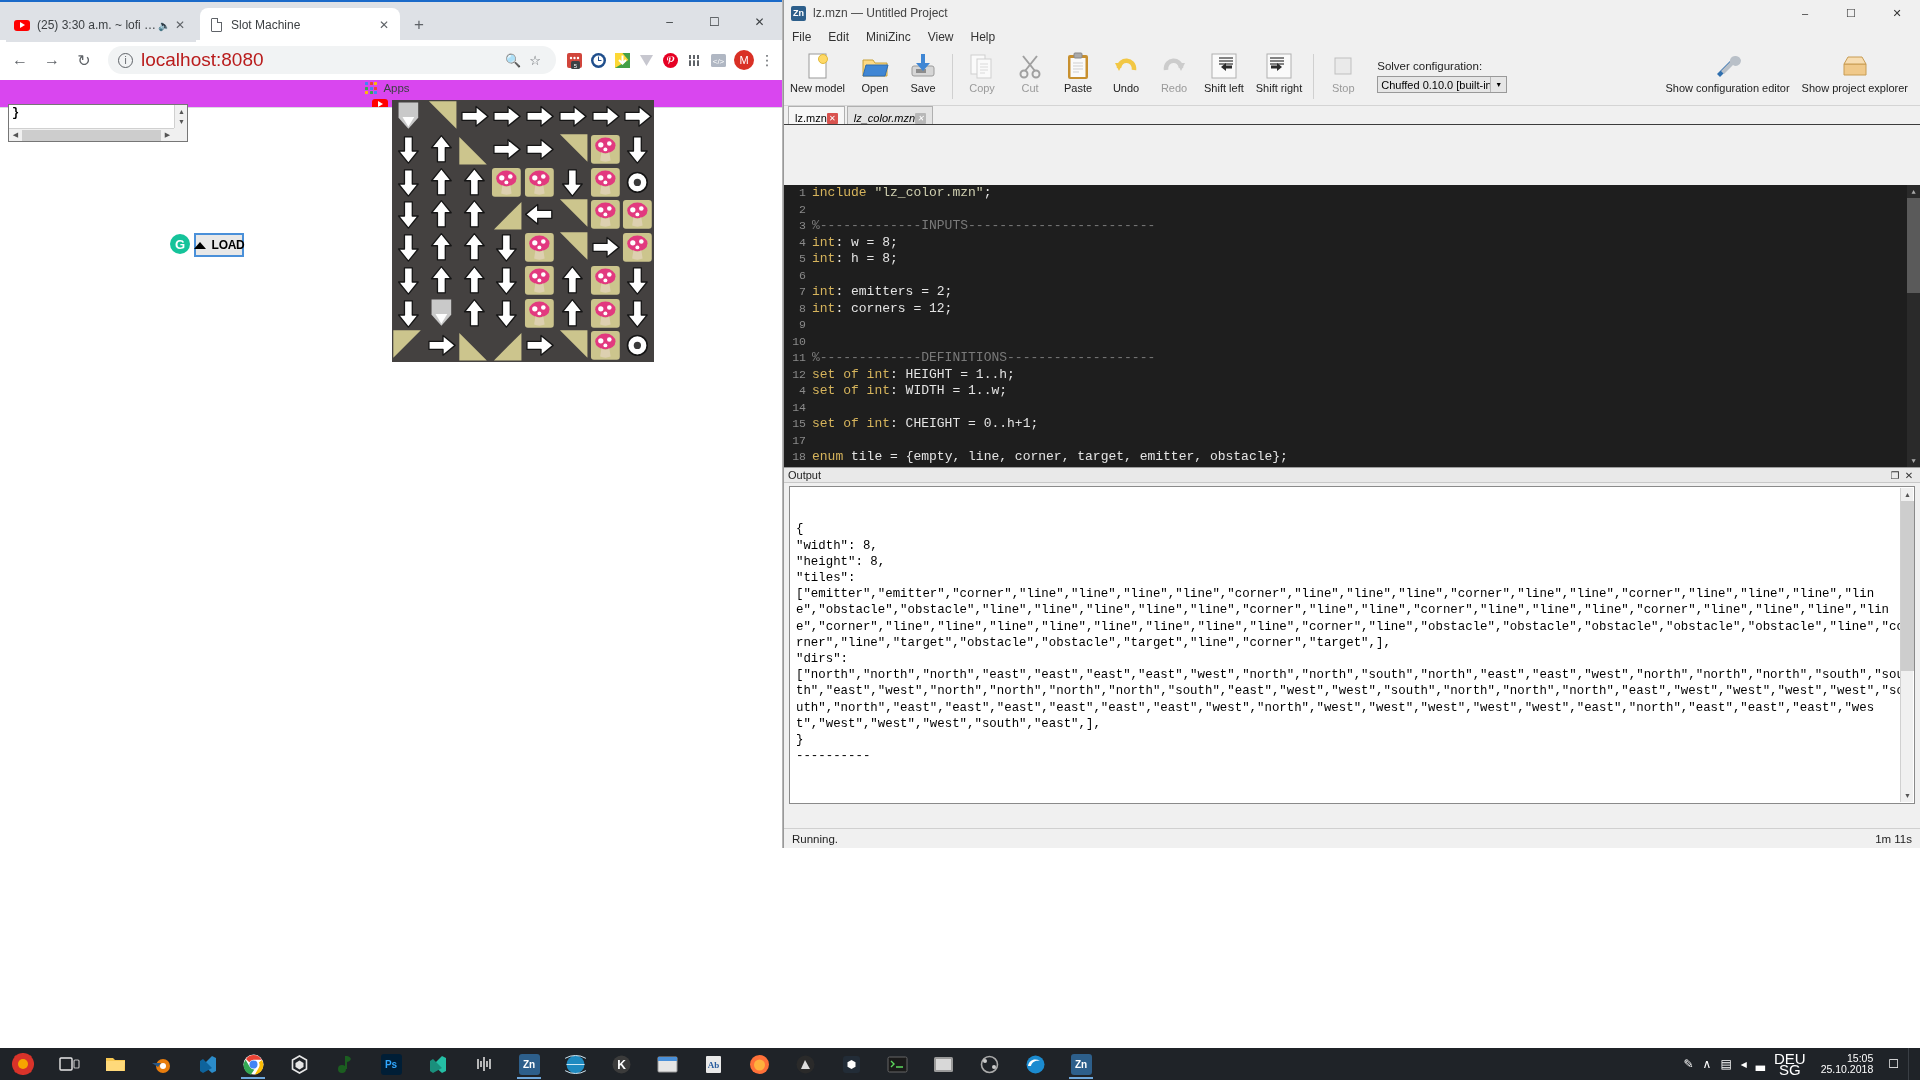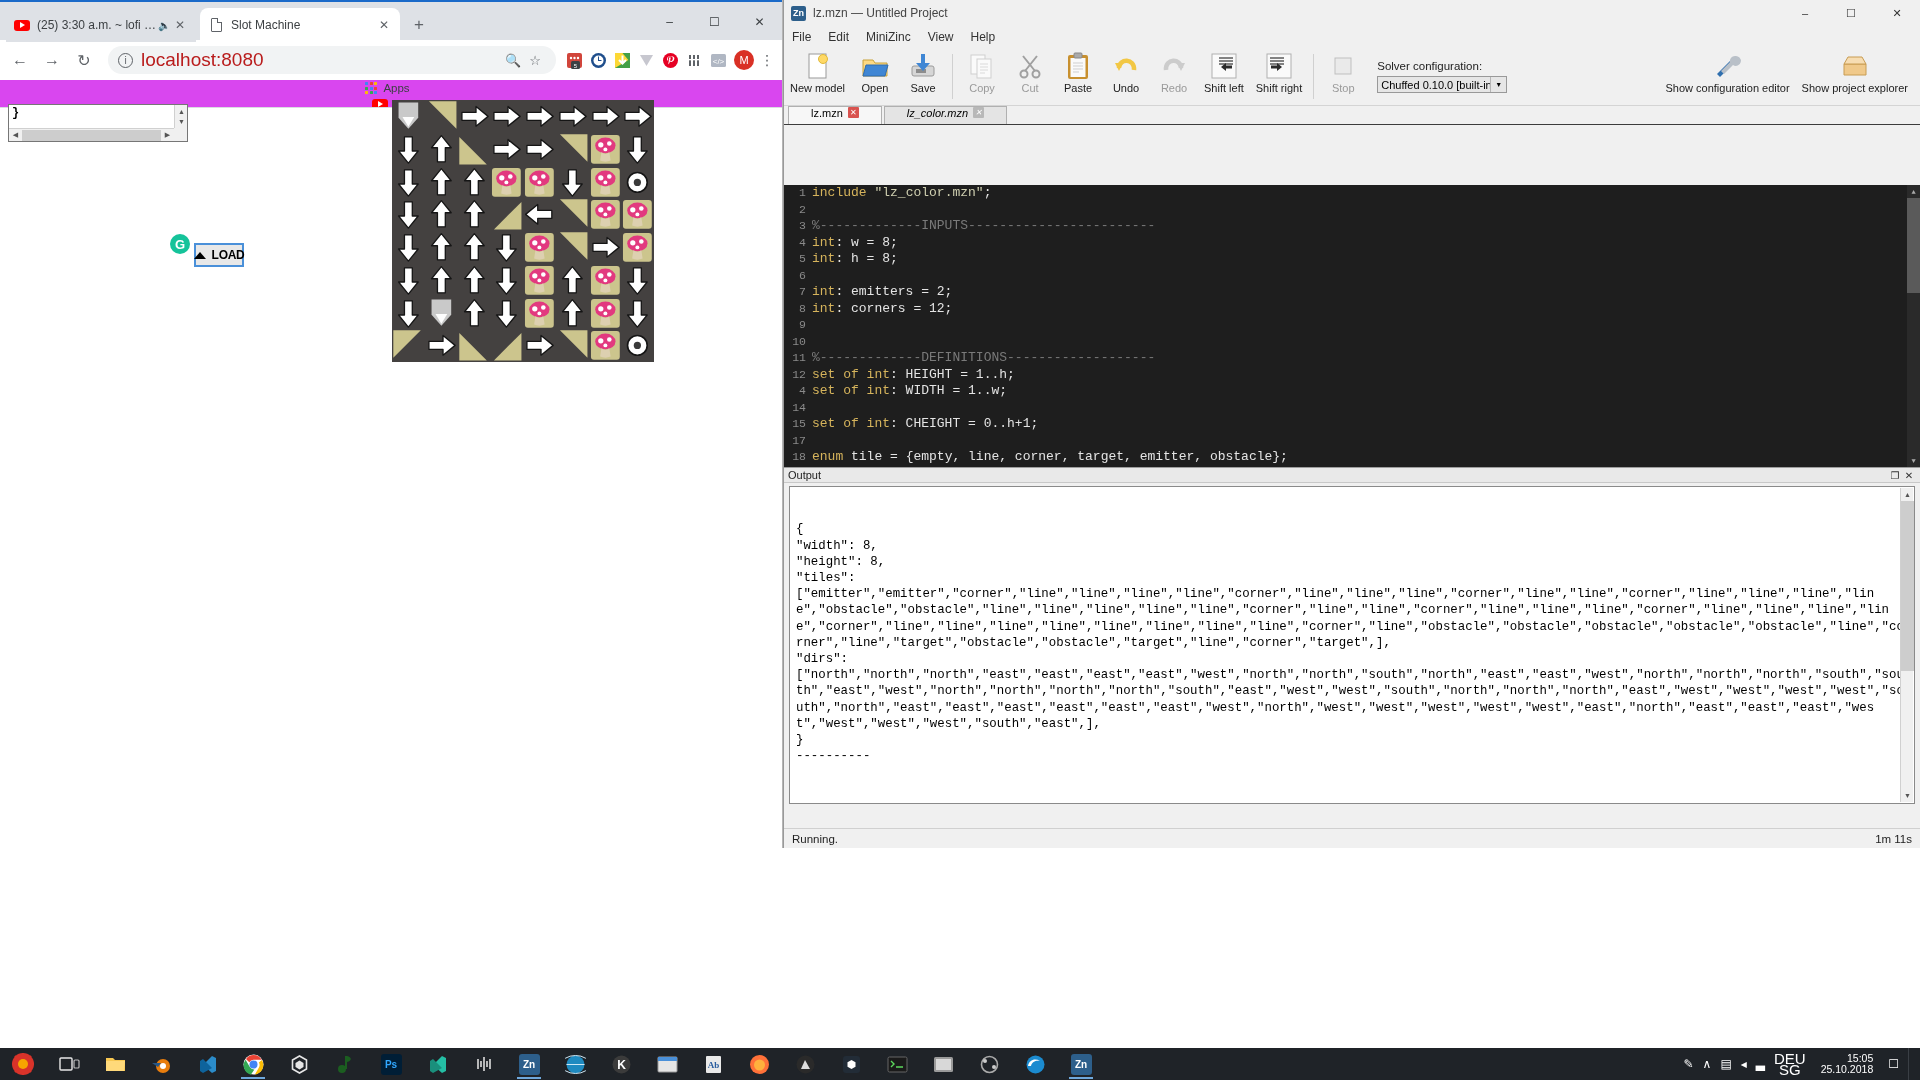--- a/index.html
+++ b/index.html
@@ -83,21 +83,21 @@
   #ta-hscroll { position:absolute; left:0; bottom:0; right:13px; height:13px;
     background:#f0f0f0; border-top:1px solid #d0d0d0; display:flex;
     align-items:center; }
   #ta-hscroll .arr{width:13px;height:13px;display:flex;align-items:center;
     justify-content:center;font-size:7px;color:#555;}
   #ta-hthumb{flex:1;height:11px;background:#cdcdcd;}
   #ta-grip{position:absolute;right:0;bottom:0;width:13px;height:13px;background:#f0f0f0;}
   #grammarly{position:absolute;left:170px;top:124px;width:20px;height:20px;
     border-radius:50%;background:#15c39a;color:#fff;font-size:13px;font-weight:bold;
     display:flex;align-items:center;justify-content:center;z-index:5;}
-  #loadbtn { position:absolute; left:194px; top:133px; width:50px; height:24px;
+  #loadbtn { position:absolute; left:194px; top:123px; width:50px; height:24px;
     background:#e8e8e8; border:2px solid #4a90d9; display:flex; align-items:center;
     justify-content:center; gap:6px; }
   #loadbtn .ej { width:0;height:0;border-left:6px solid transparent;
     border-right:6px solid transparent;border-bottom:7px solid #000; }
   #loadbtn span { font-size:12px; font-weight:bold; color:#000;
     font-family:"Liberation Sans", sans-serif; letter-spacing:-0.3px; }
 
   
   #grid { position:absolute; left:392px; top:-10px; width:262px; height:262px;
     background:#444140; display:grid; grid-template-columns:repeat(8,1fr);
@@ -132,22 +132,22 @@
     padding-left:10px; font-size:11.5px; color:#222; gap:4px; }
   #solversel { width:130px; height:17px; background:#e6e6e6; border:1px solid #999;
     display:flex; align-items:center; font-size:11px; padding-left:3px;
     position:relative; color:#000; }
   #solversel .cv { position:absolute; right:0; top:0; width:16px; height:15px;
     background:#e6e6e6; border-left:1px solid #b5b5b5; display:flex;
     align-items:center; justify-content:center; font-size:7px; }
 
   #mz-tabs { height:19px; background:#f0f0f0; display:flex; align-items:flex-end;
     padding-left:4px; border-bottom:1px solid #3c3c3c; }
-  .mtab { height:18px; display:flex; align-items:flex-start; padding:0 22px;
-    font-size:11px; gap:5px; border:1px solid #b0b0b0; border-bottom:none;
+  .mtab { height:18px; display:flex; align-items:flex-end; padding:0 6px;
+    font-size:11px; border:1px solid #b0b0b0; border-bottom:none;
     margin-right:2px; }
   .mtab.active { background:#f7f7f7; }
   .mtab.inactive { background:#e4e4e4;font-style:italic; }
   .tabx { width:11px; height:11px; font-size:8px; display:flex; align-items:center;
     justify-content:center; color:#fff; border-radius:1px; }
   .tabx.red { background:#d9534f; }
   .tabx.gray { background:#b8b8b8; }
 
   #editor { position:absolute; left:0; top:185px; right:0; height:282px;
     background:#1e1e1e; overflow:hidden; font-family:"Liberation Mono", monospace;

